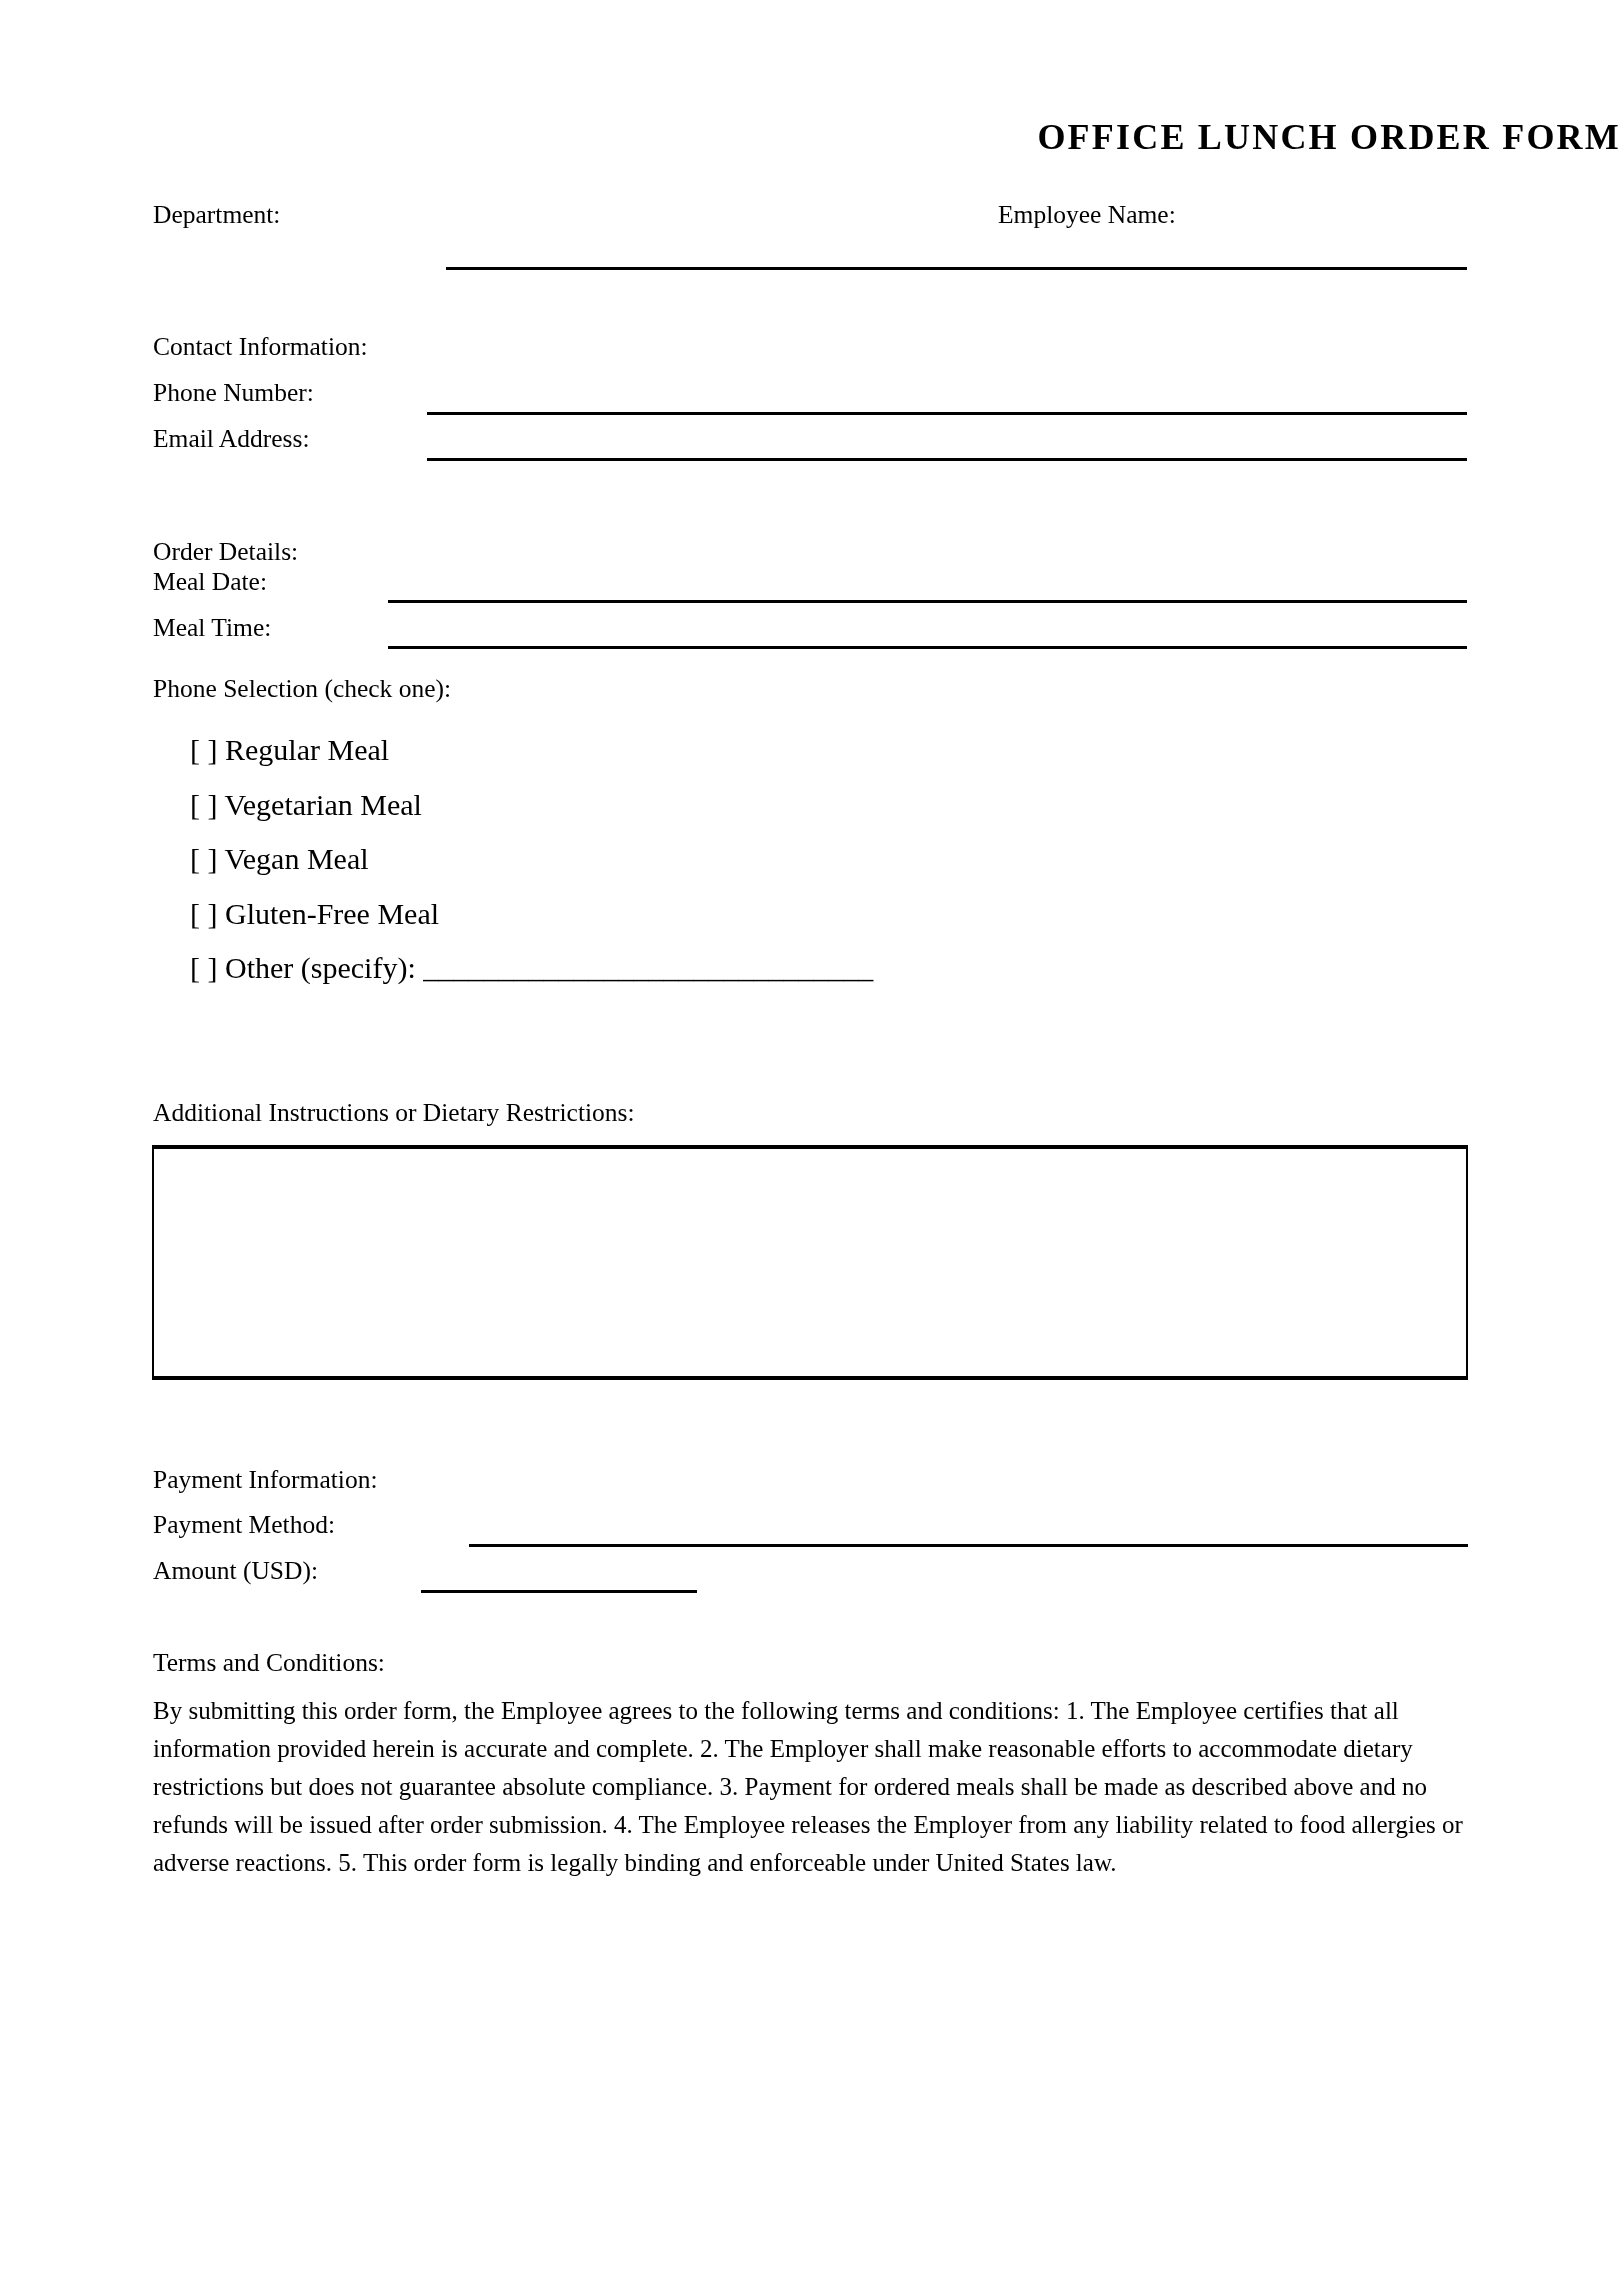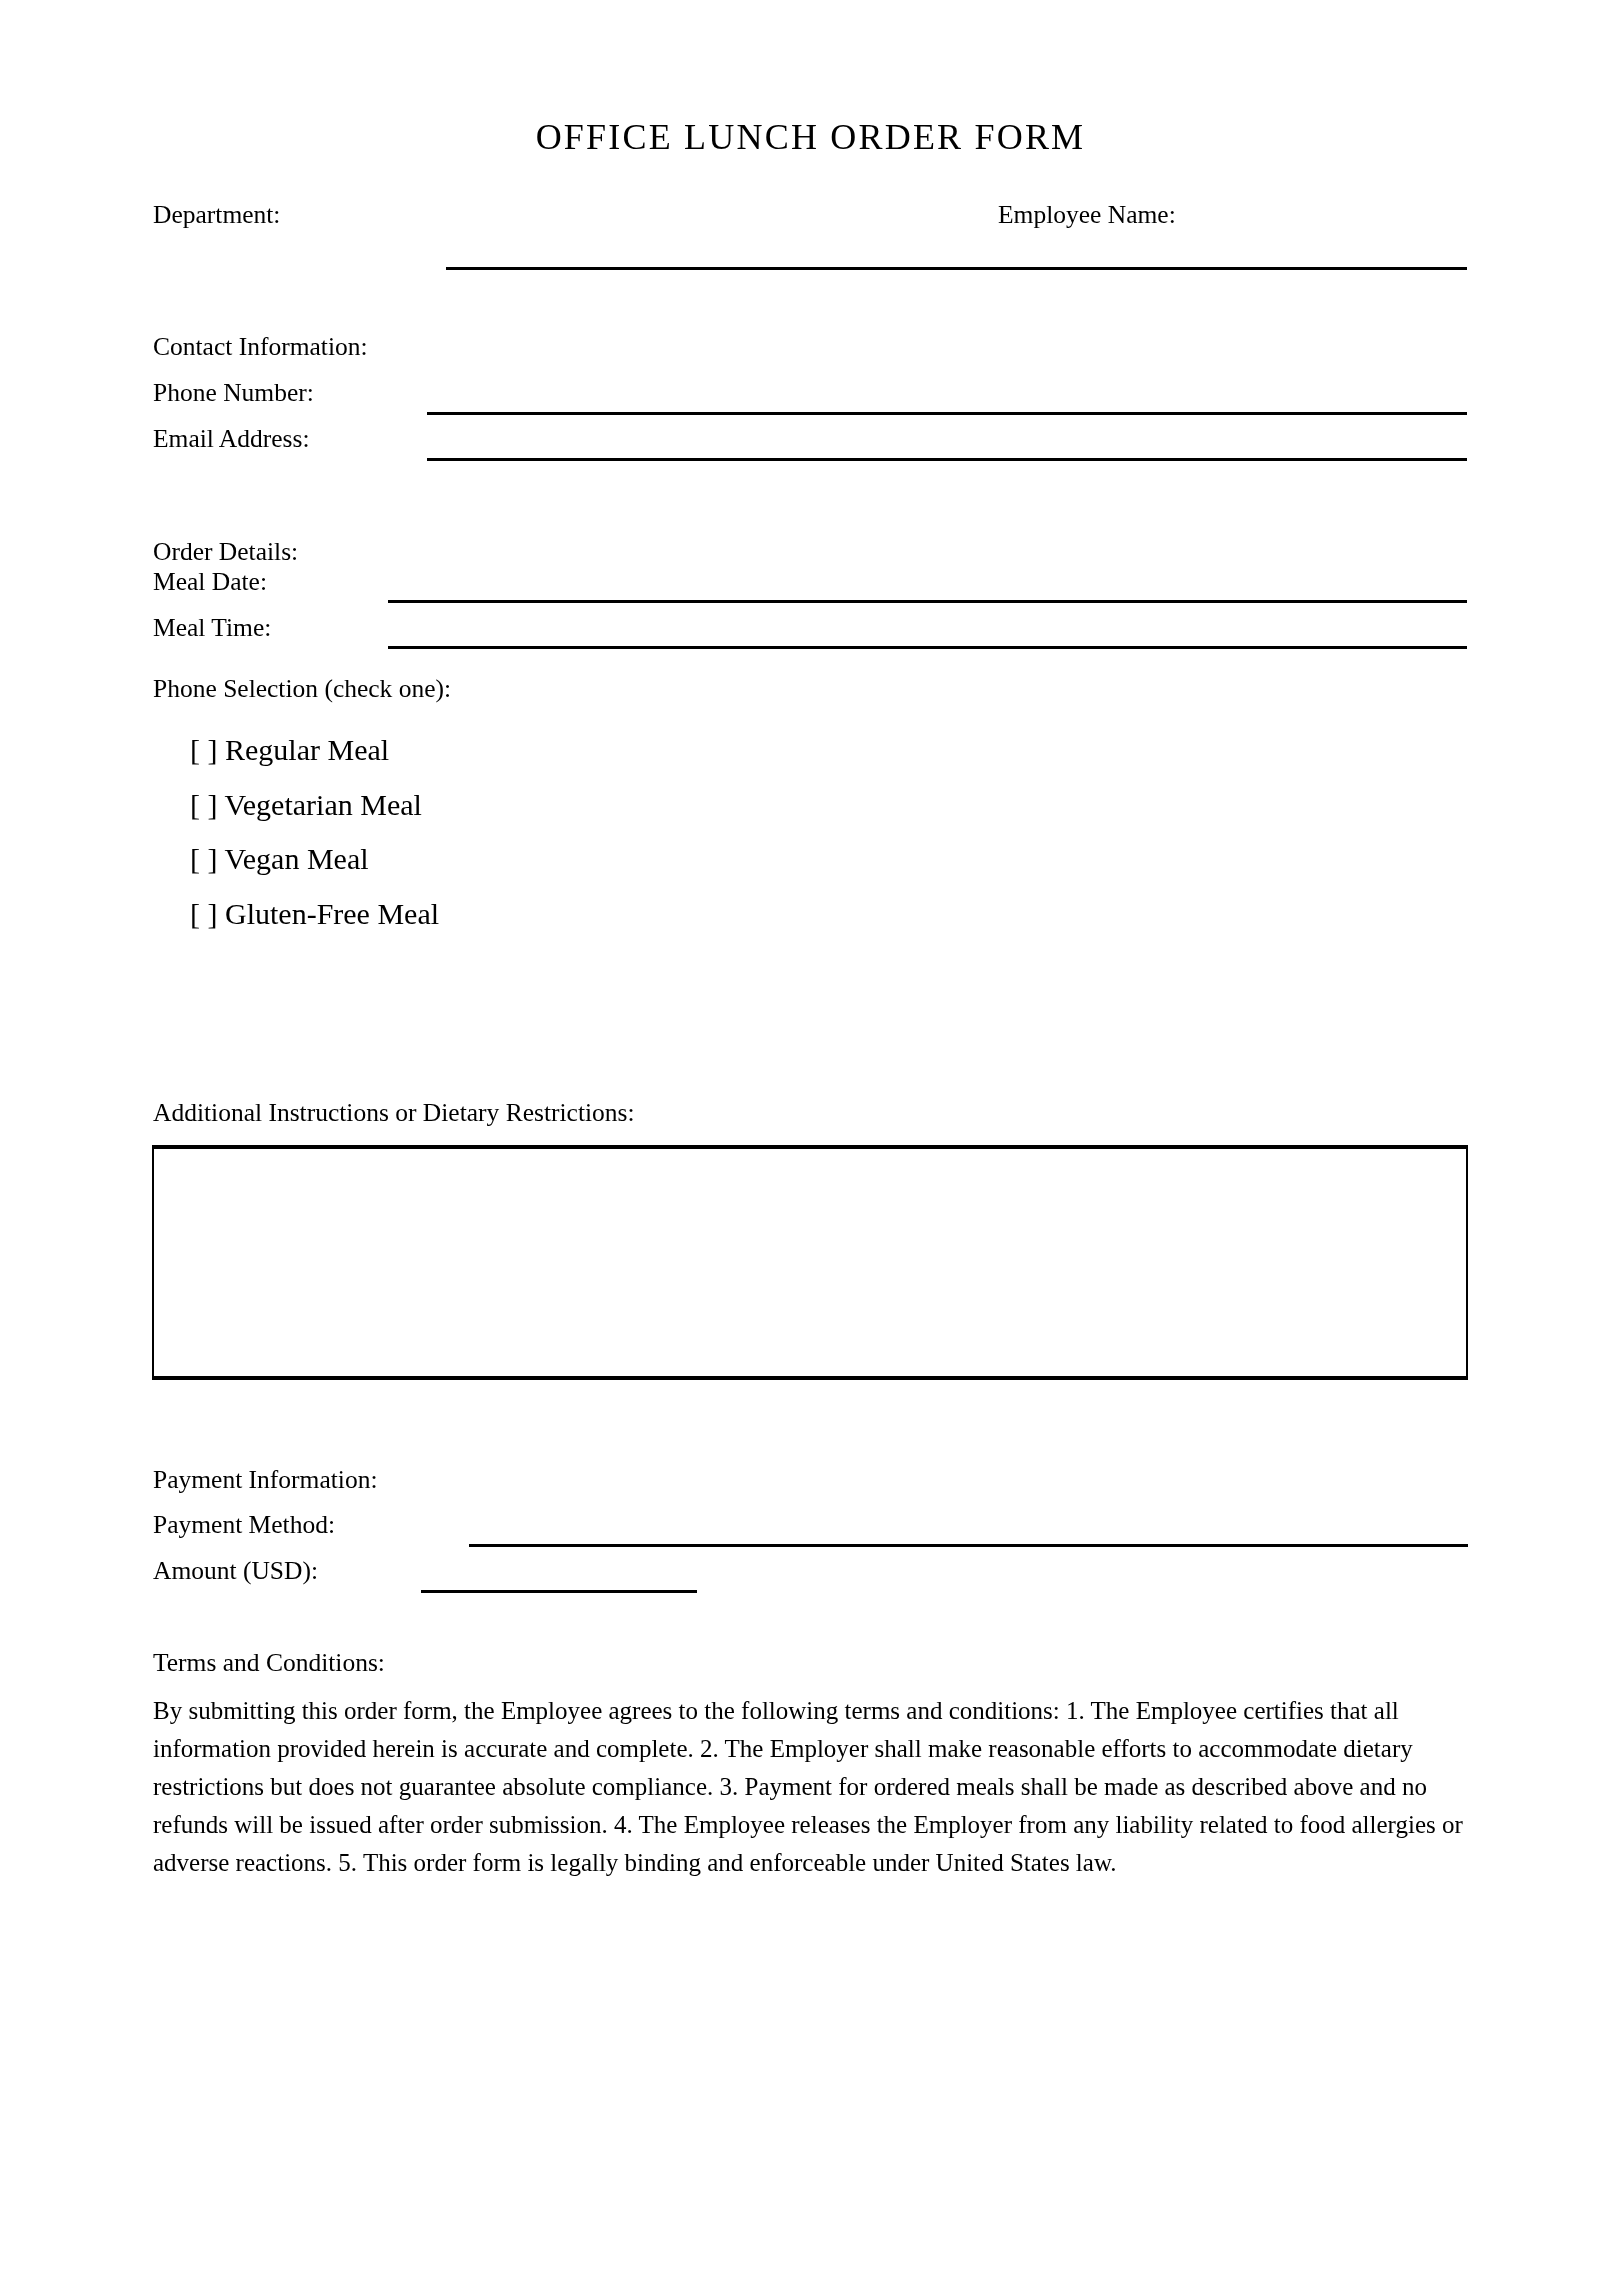--- a/index.html
+++ b/index.html
@@ -17,24 +17,24 @@
     color: #000000;
     overflow: hidden;
   }
 
   
   .doc-title {
     position: absolute;
     left: 0;
     top: 116px;
     width: 1621px;
-    text-align: center;
+    text-align: right;
     font-size: 36px;
     letter-spacing: 2.2px;
-    font-weight: 400;
+    font-weight: 700;
     white-space: nowrap;
   }
 
   
   .lbl {
     position: absolute;
     font-size: 25.5px;
     line-height: 29px;
     white-space: nowrap;
   }
@@ -110,20 +110,25 @@
   <div class="lbl indent" style="left:190px; top:844px;">
     <span>[  ]</span>
     <span>Vegan Meal</span>
   </div>
 
   <div class="lbl indent" style="left:190px; top:899px;text-align:right;">
     <span>[  ]</span>
     <span>Gluten-Free Meal</span>
   </div>
 
+  <div class="lbl indent" style="left:190px; top:953px;">
+    <span>[  ]</span>
+    <span>Other (specify):</span>
+    <span>______________________________</span>
+  </div>
 
   <div class="lbl" style="left:153px; top:1098px;">Additional Instructions or Dietary Restrictions:</div>
 
   <div class="comment-box" style="left:152px; top:1145px; width:1316px; height:235px;"></div>
 
   <div class="lbl" style="left:153px; top:1465px;">Payment Information:</div>
 
   <div class="lbl" style="left:153px; top:1510px;">Payment Method:</div>
   <div class="rule" style="left:469px; top:1544px; width:999px;"></div>
 

